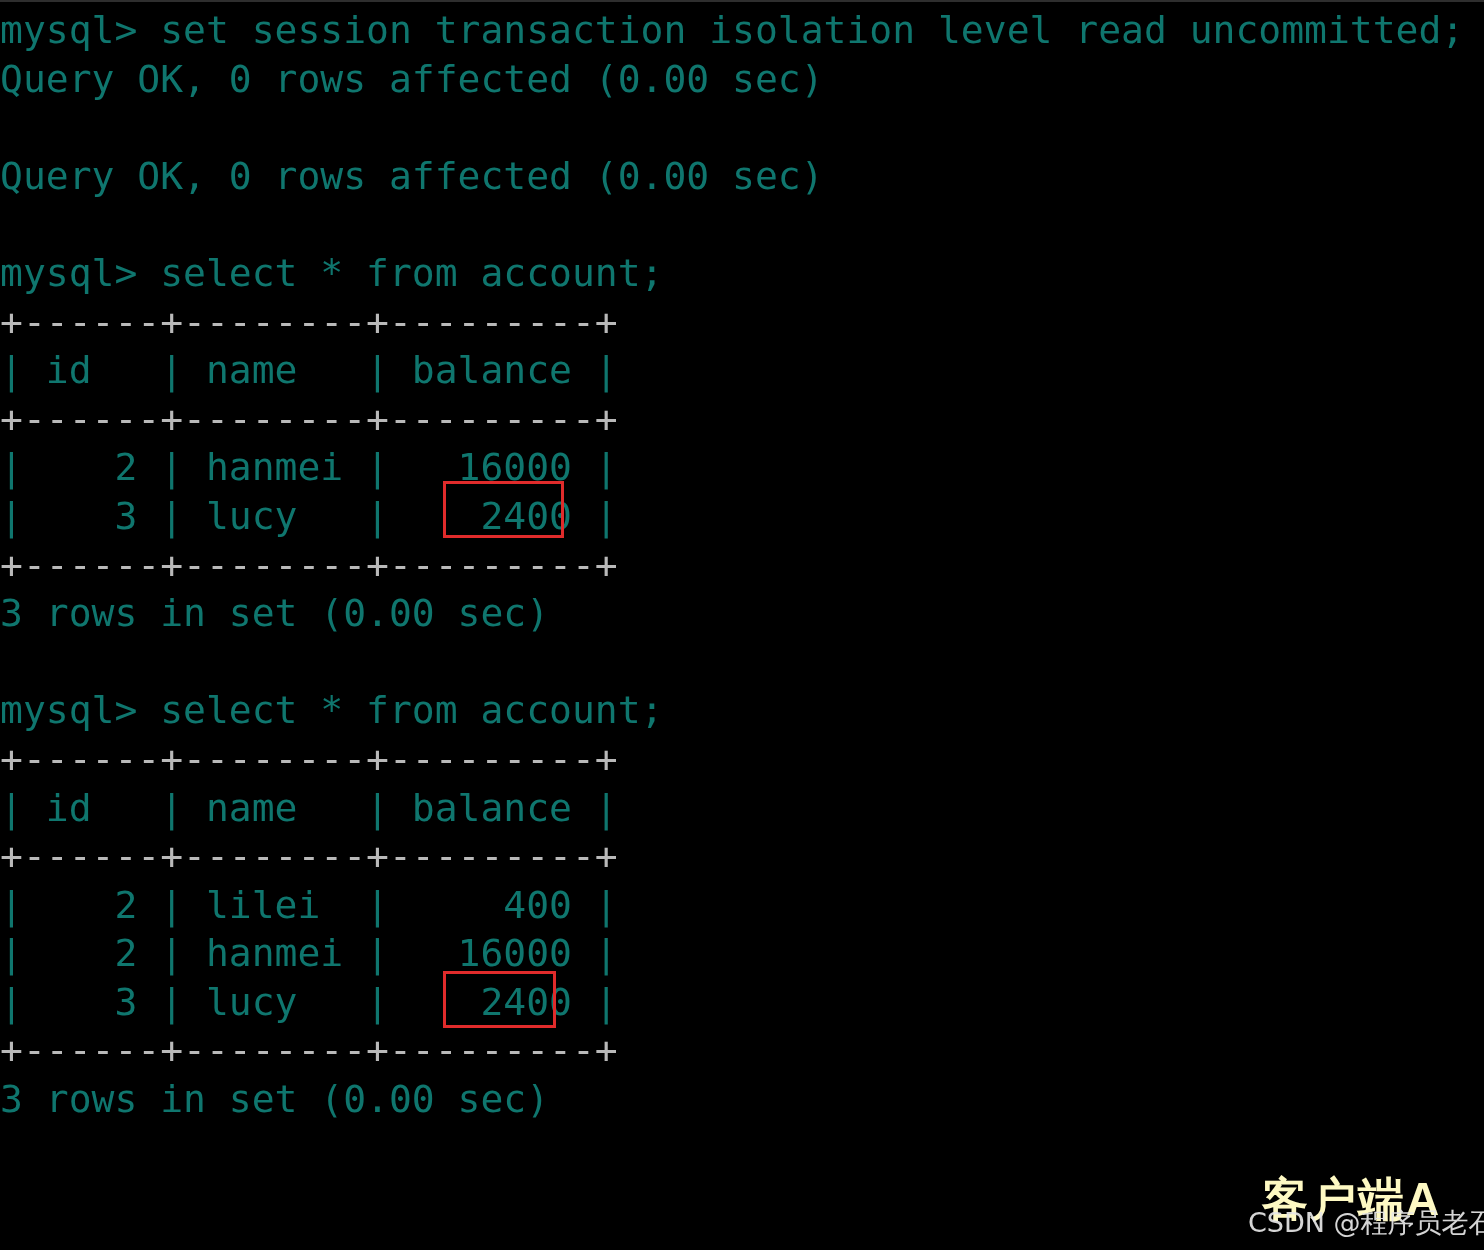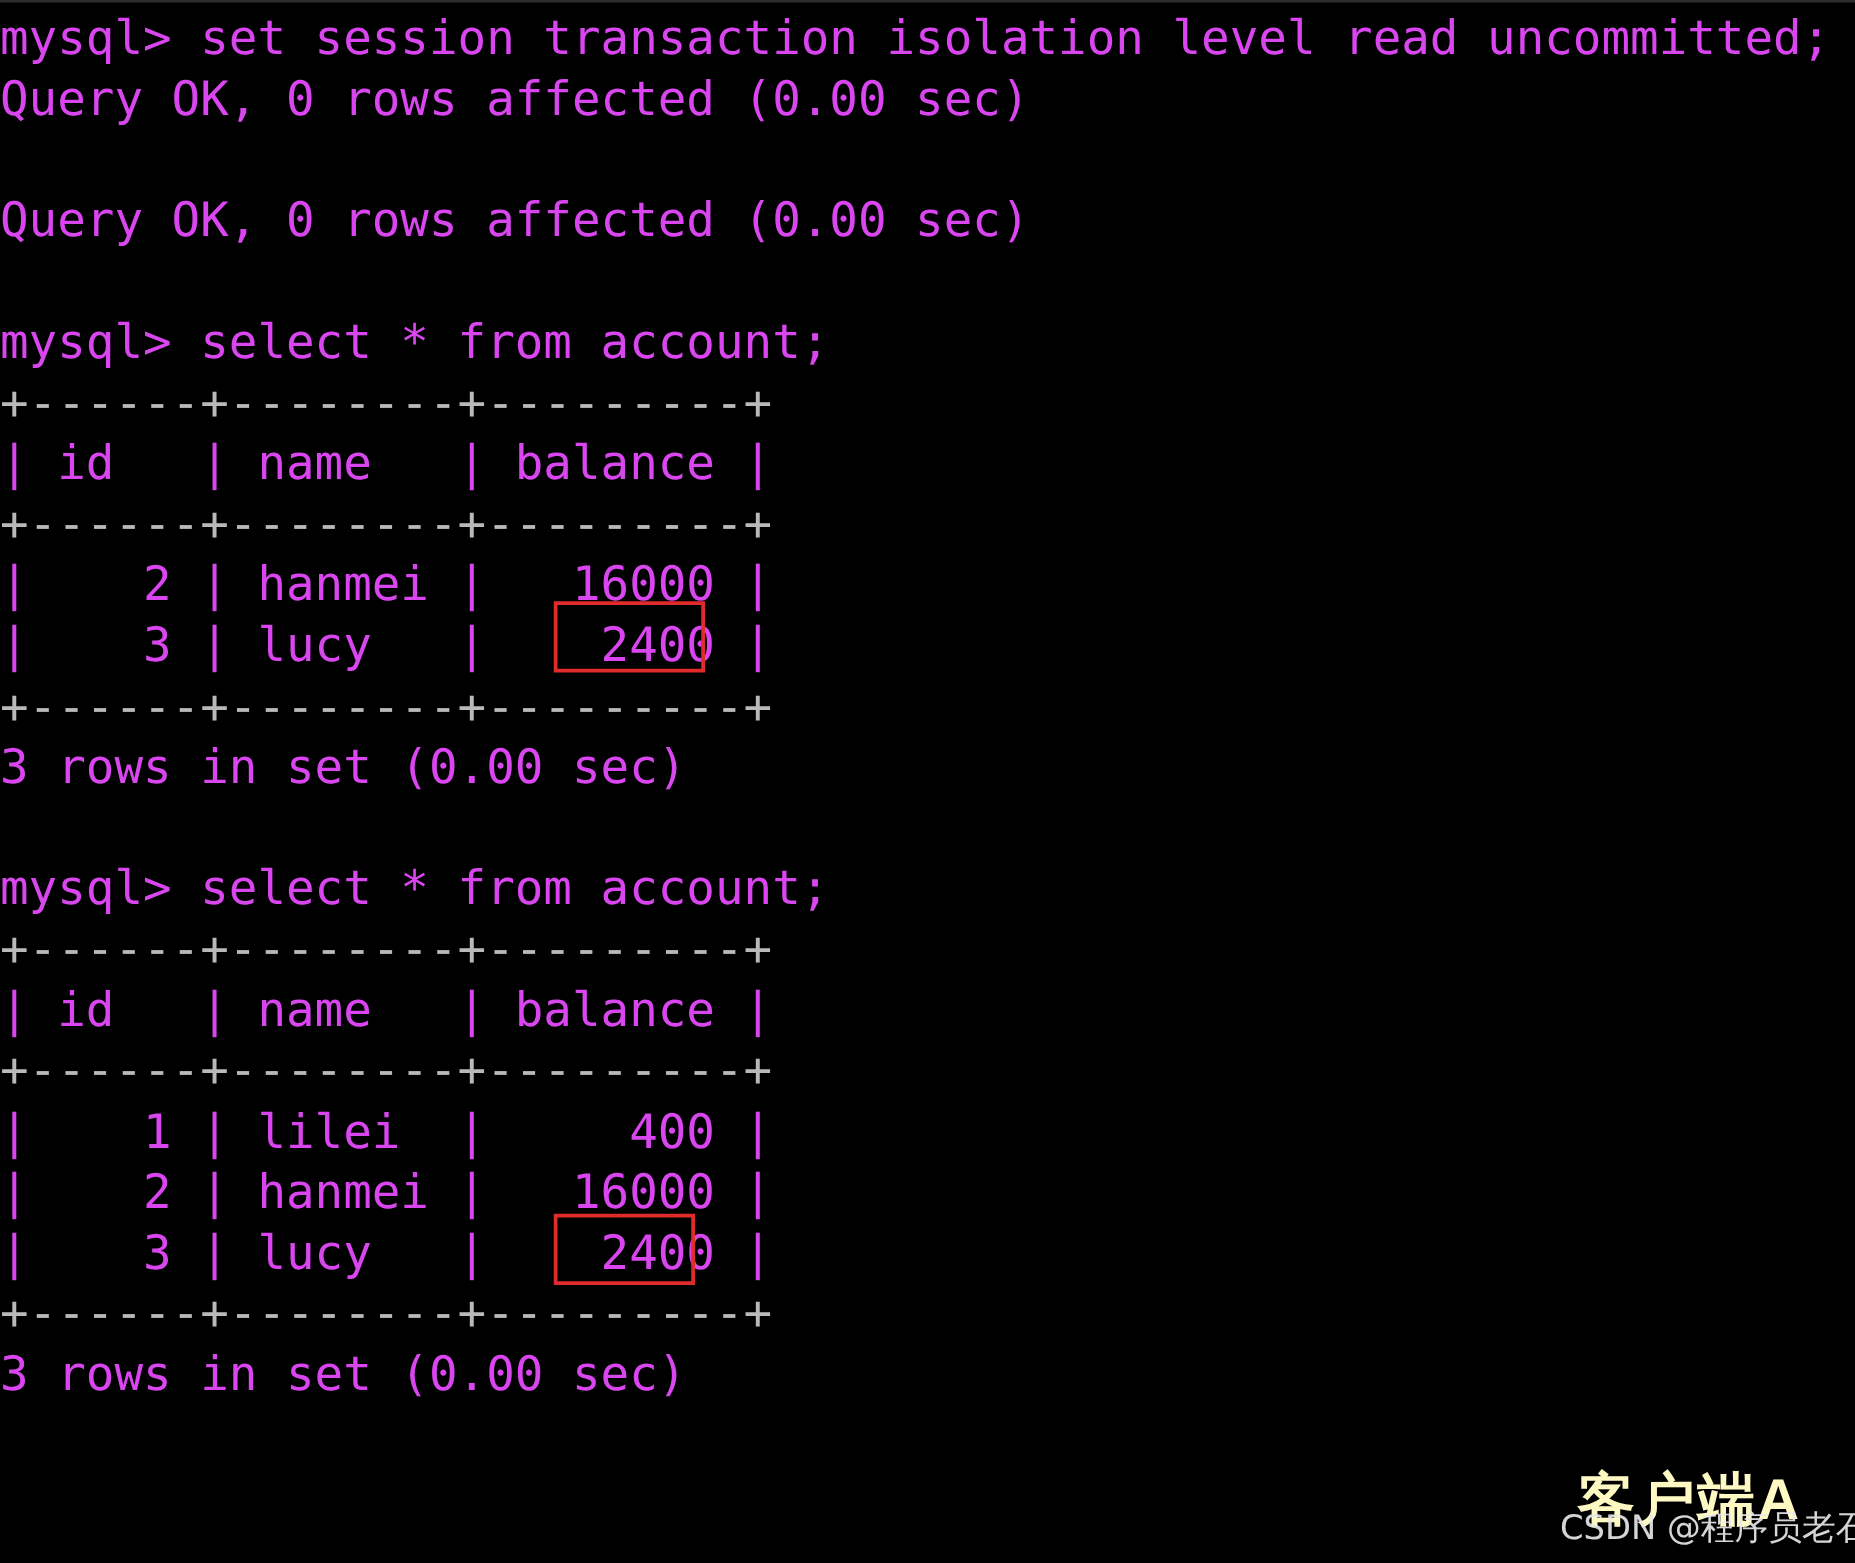--- a/index.html
+++ b/index.html
@@ -30,21 +30,21 @@
     width: 1484px;
     padding-top: 6px;
     box-sizing: border-box;
   }
   .line {
     display: block;
     height: 48.6px;
     line-height: 48.6px;
     font-size: 38px;
     letter-spacing: 0px;
-    color: #d946ef;
+    color: #0f766e;
     white-space: pre;
     font-family: "DejaVu Sans Mono", "Liberation Mono", monospace;
     -webkit-font-smoothing: none;
   }
   .line.blank { color: transparent; }
   .line.rule  { color: #b9b9b9; }
 
   
   .highlight-box {
     position: absolute;
@@ -109,21 +109,21 @@
     <span class="line">|    2 | hanmei |   16000 |</span>
     <span class="line">|    3 | lucy   |    2400 |</span>
     <span class="line rule">+------+--------+---------+</span>
     <span class="line">3 rows in set (0.00 sec)</span>
     <span class="line blank"></span>
 
     <span class="line">mysql&gt; select * from account;</span>
     <span class="line rule">+------+--------+---------+</span>
     <span class="line">| id   | name   | balance |</span>
     <span class="line rule">+------+--------+---------+</span>
-    <span class="line">|    1 | lilei  |     400 |</span>
+    <span class="line">|    2 | lilei  |     400 |</span>
     <span class="line">|    2 | hanmei |   16000 |</span>
     <span class="line">|    3 | lucy   |    2400 |</span>
     <span class="line rule">+------+--------+---------+</span>
     <span class="line">3 rows in set (0.00 sec)</span>
   </div>
 
   <div class="highlight-box" id="hl-450"></div>
   <div class="highlight-box" id="hl-400"></div>
 
   <div id="watermark">

